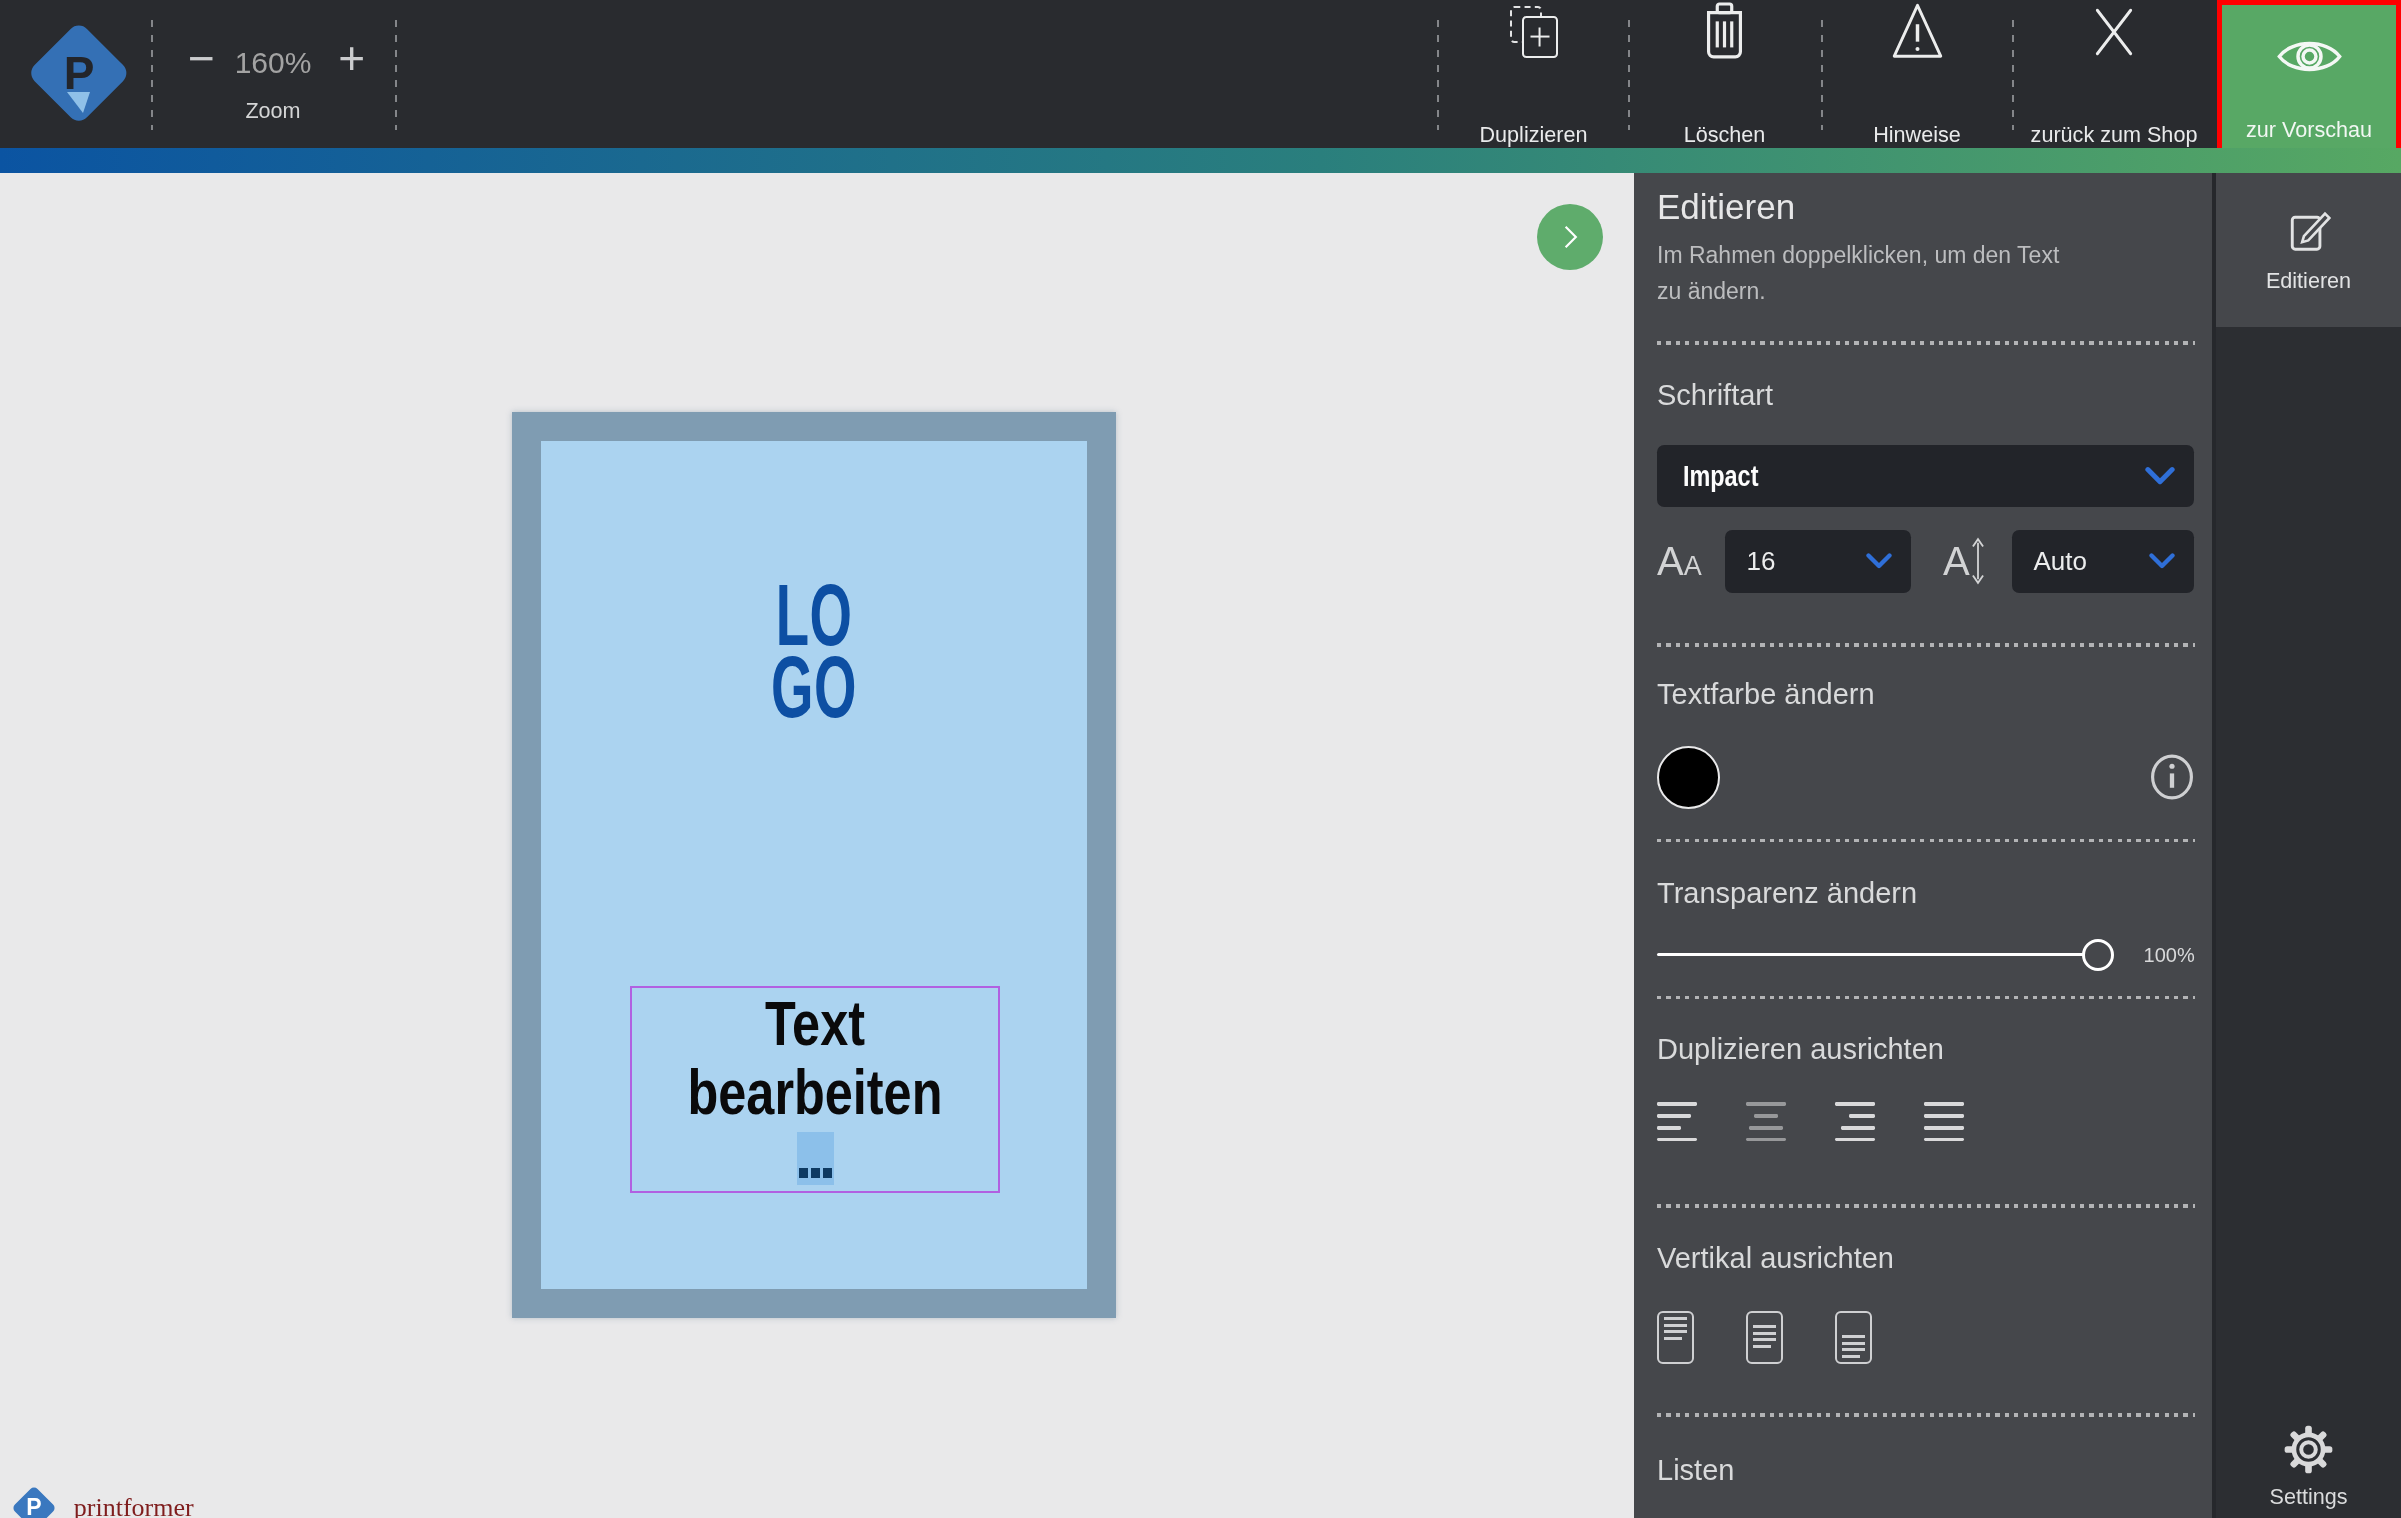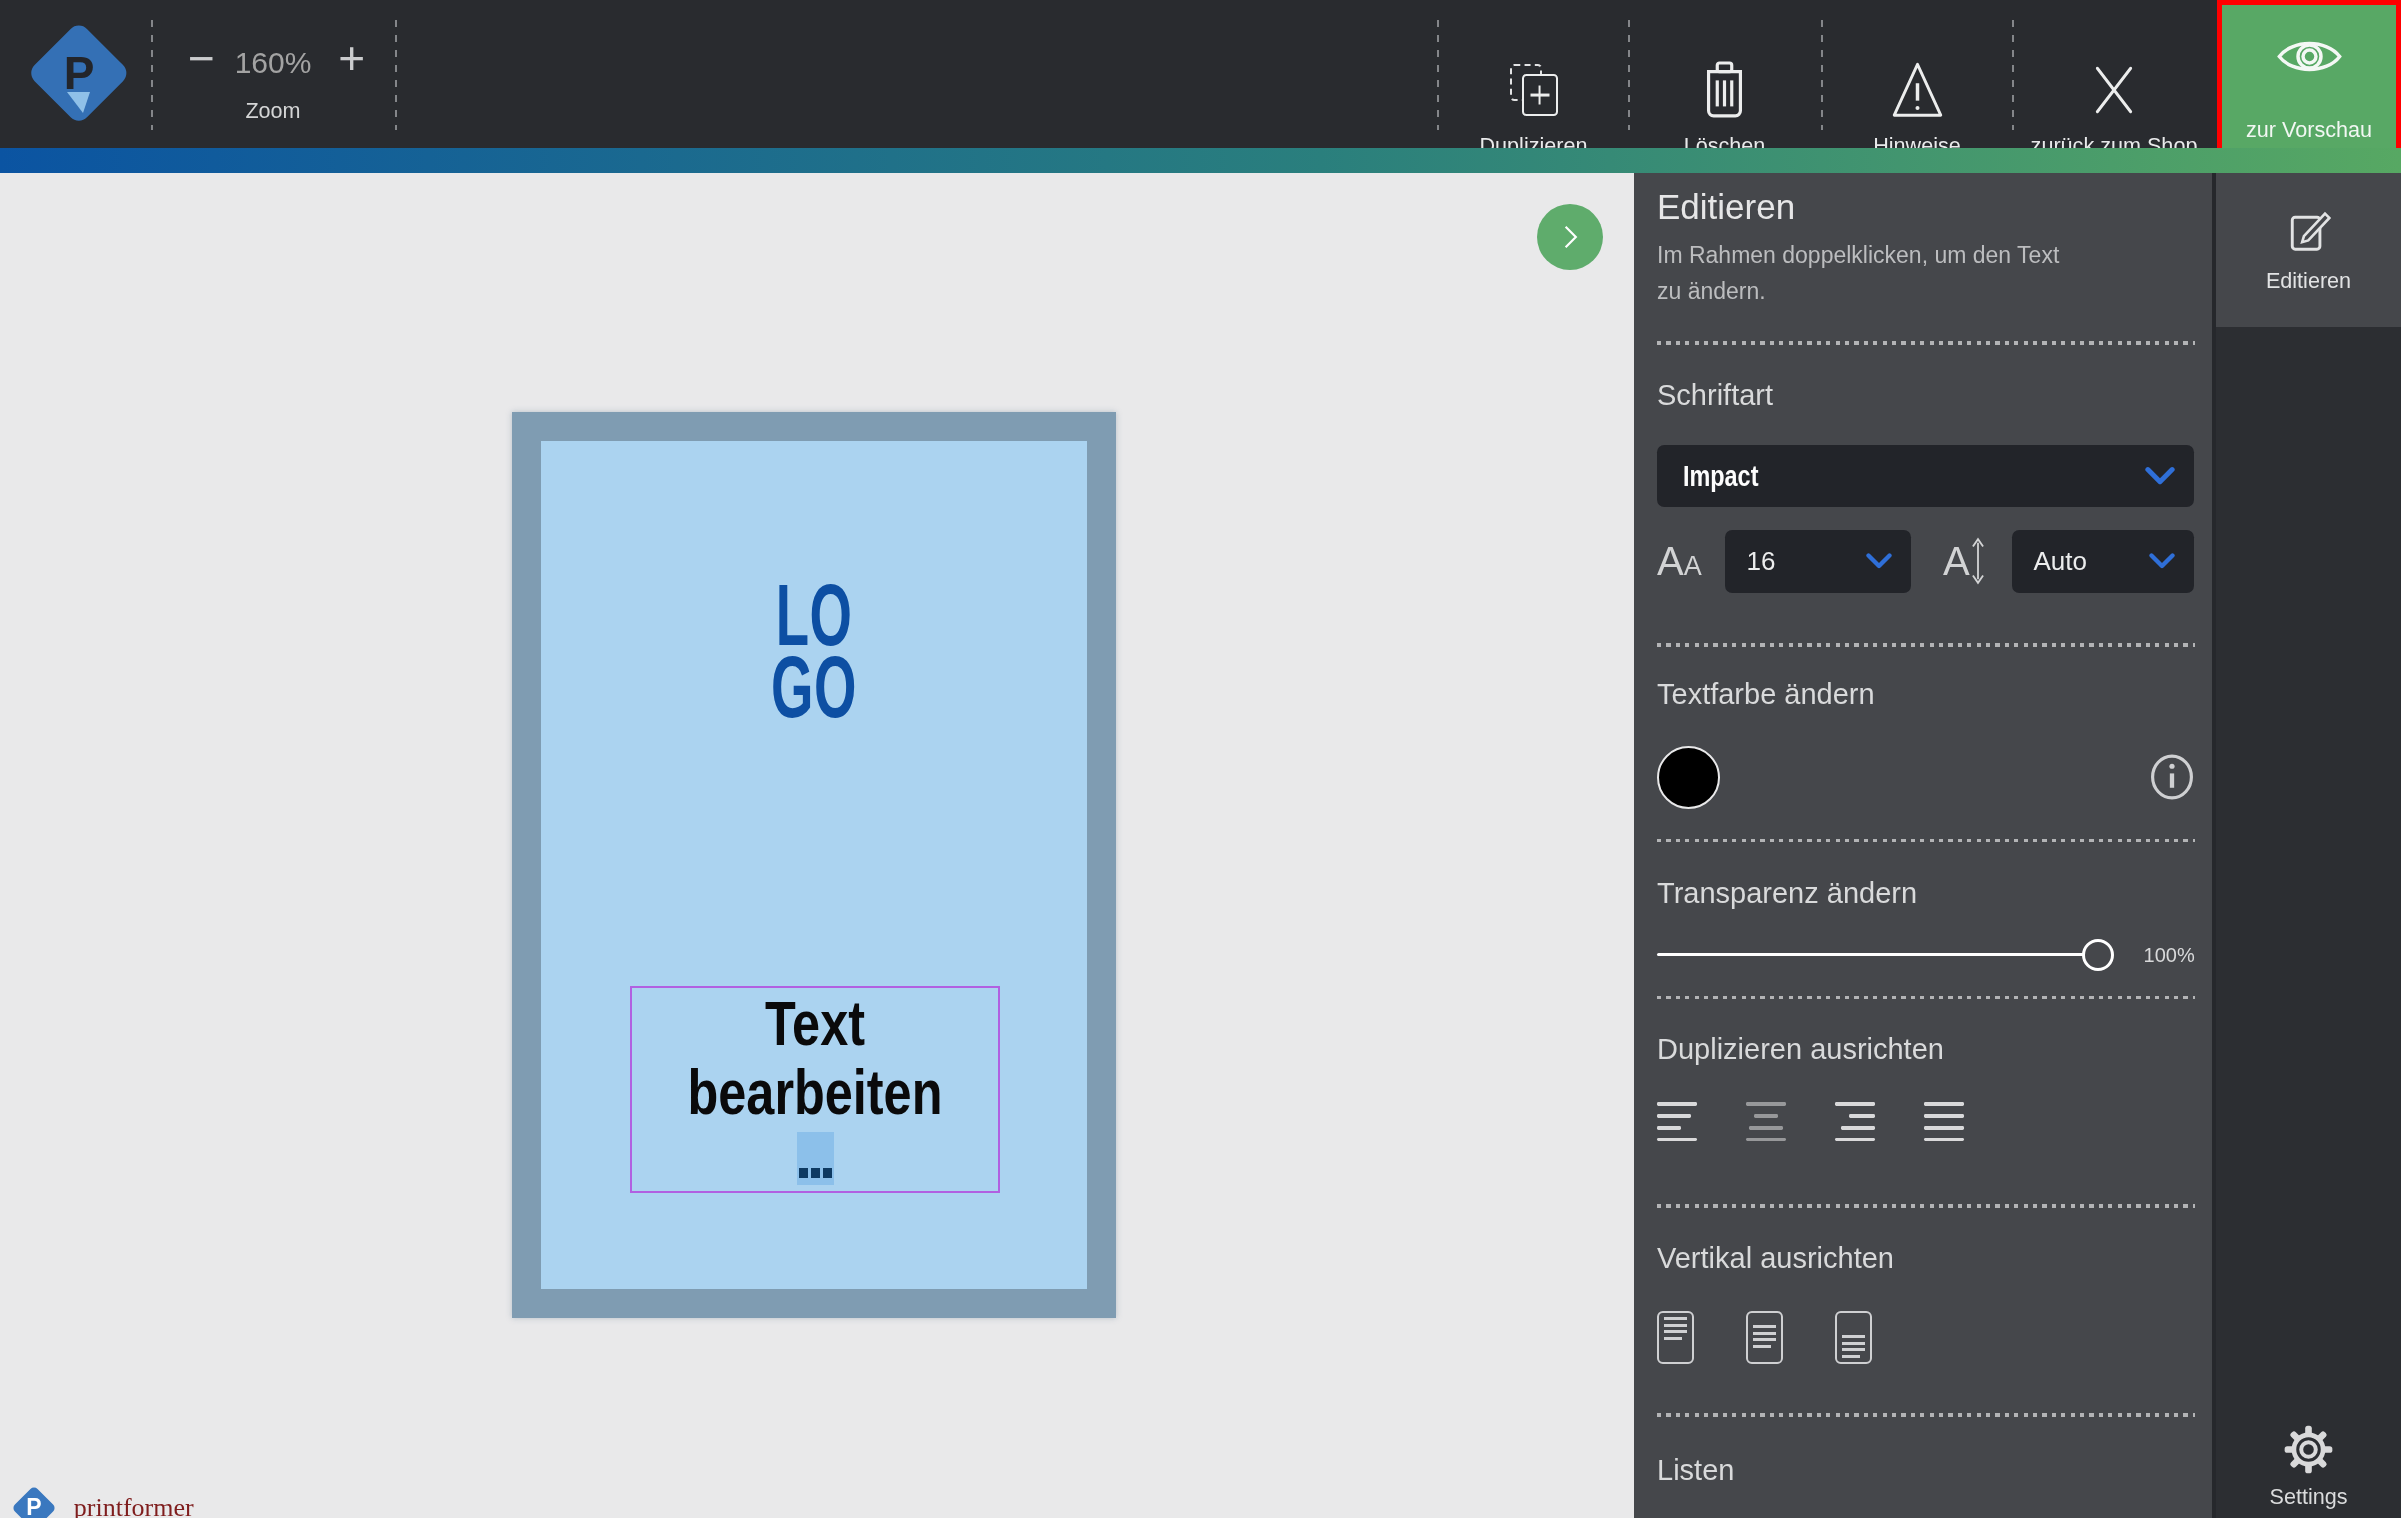--- a/index.html
+++ b/index.html
@@ -18,21 +18,21 @@
   .brand-fold { position:absolute; left:32px; bottom:4.3px; width:0; height:0;
                 border-left:16px solid transparent; border-right:7.2px solid transparent;
                 border-top:21.6px solid #8fc0e8; }
   .zoom-group { position:absolute; left:151px; top:0; width:244px; height:148px; }
   .zoom-minus, .zoom-plus { position:absolute; top:35px; font-size:46px; font-weight:300; color:#cbccce; cursor:pointer; line-height:46px;}
   .zoom-minus { left:37px; }
   .zoom-plus  { right:30px; }
   .zoom-value { position:absolute; left:0; right:0; top:46px; text-align:center; font-size:30px; color:#a3a3a3; }
   .zoom-label { position:absolute; left:0; right:0; top:98px; text-align:center; font-size:21.6px; color:#d4d5d6; }
   .tb-item { position:absolute; top:0; height:148px; display:flex; flex-direction:column;
-             align-items:center; justify-content:flex-end; gap:11.5px; color:#e9eaeb; cursor:pointer;margin-top:11px; }
+             align-items:center; justify-content:space-between; gap:11.5px; color:#e9eaeb; cursor:pointer; }
   .tb-item .tb-label { font-size:21.6px; white-space:nowrap; }
   .tb-icon { height:63px; display:flex; align-items:center; justify-content:center; }
   
   .dup-wrap { position:relative; width:48px; height:52px; }
   .dup-back { position:absolute; left:0; top:0; width:32px; height:37px; border:2.2px dashed #e2e3e4; border-radius:4.3px; }
   .dup-front { position:absolute; right:0; bottom:0; width:36px; height:42px; border:2.9px solid #eceded;
                border-radius:4.3px; background:#292b2f; }
   .dup-front::before, .dup-front::after { content:""; position:absolute; left:50%; top:50%; background:#eceded; }
   .dup-front::before { width:19px; height:2.9px; transform:translate(-50%,-50%); }
   .dup-front::after  { width:2.9px; height:19px; transform:translate(-50%,-50%); }

